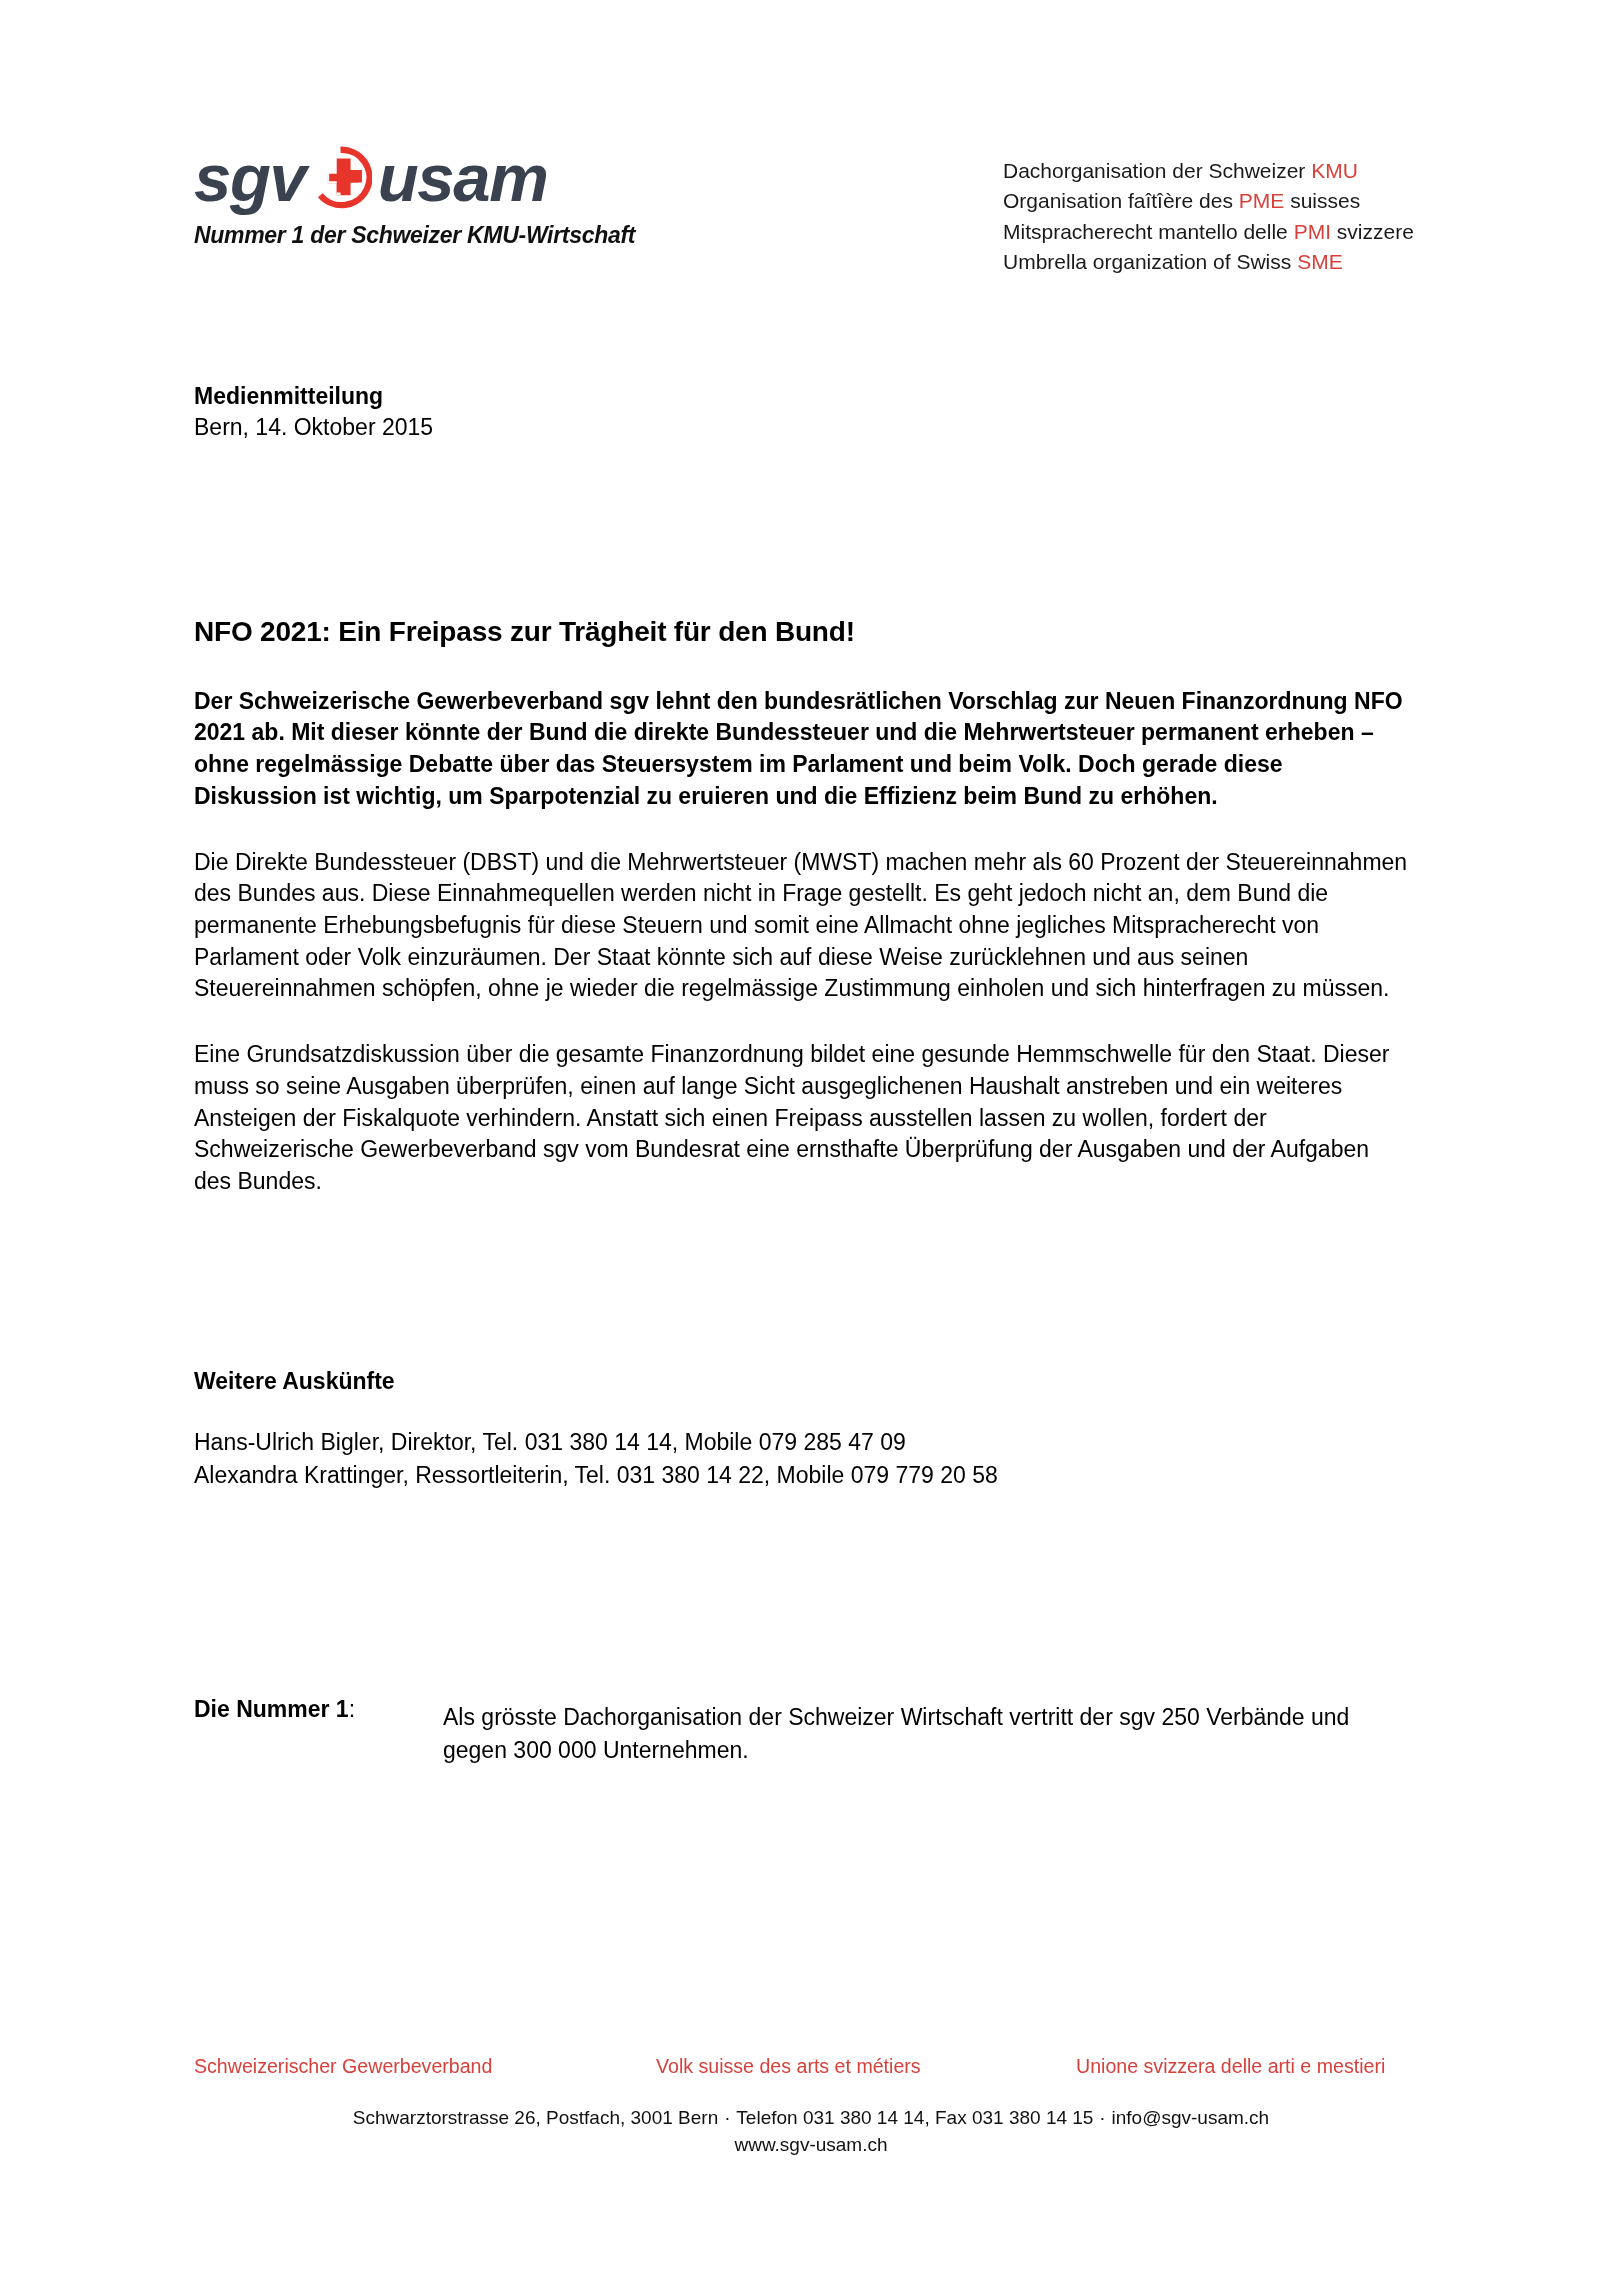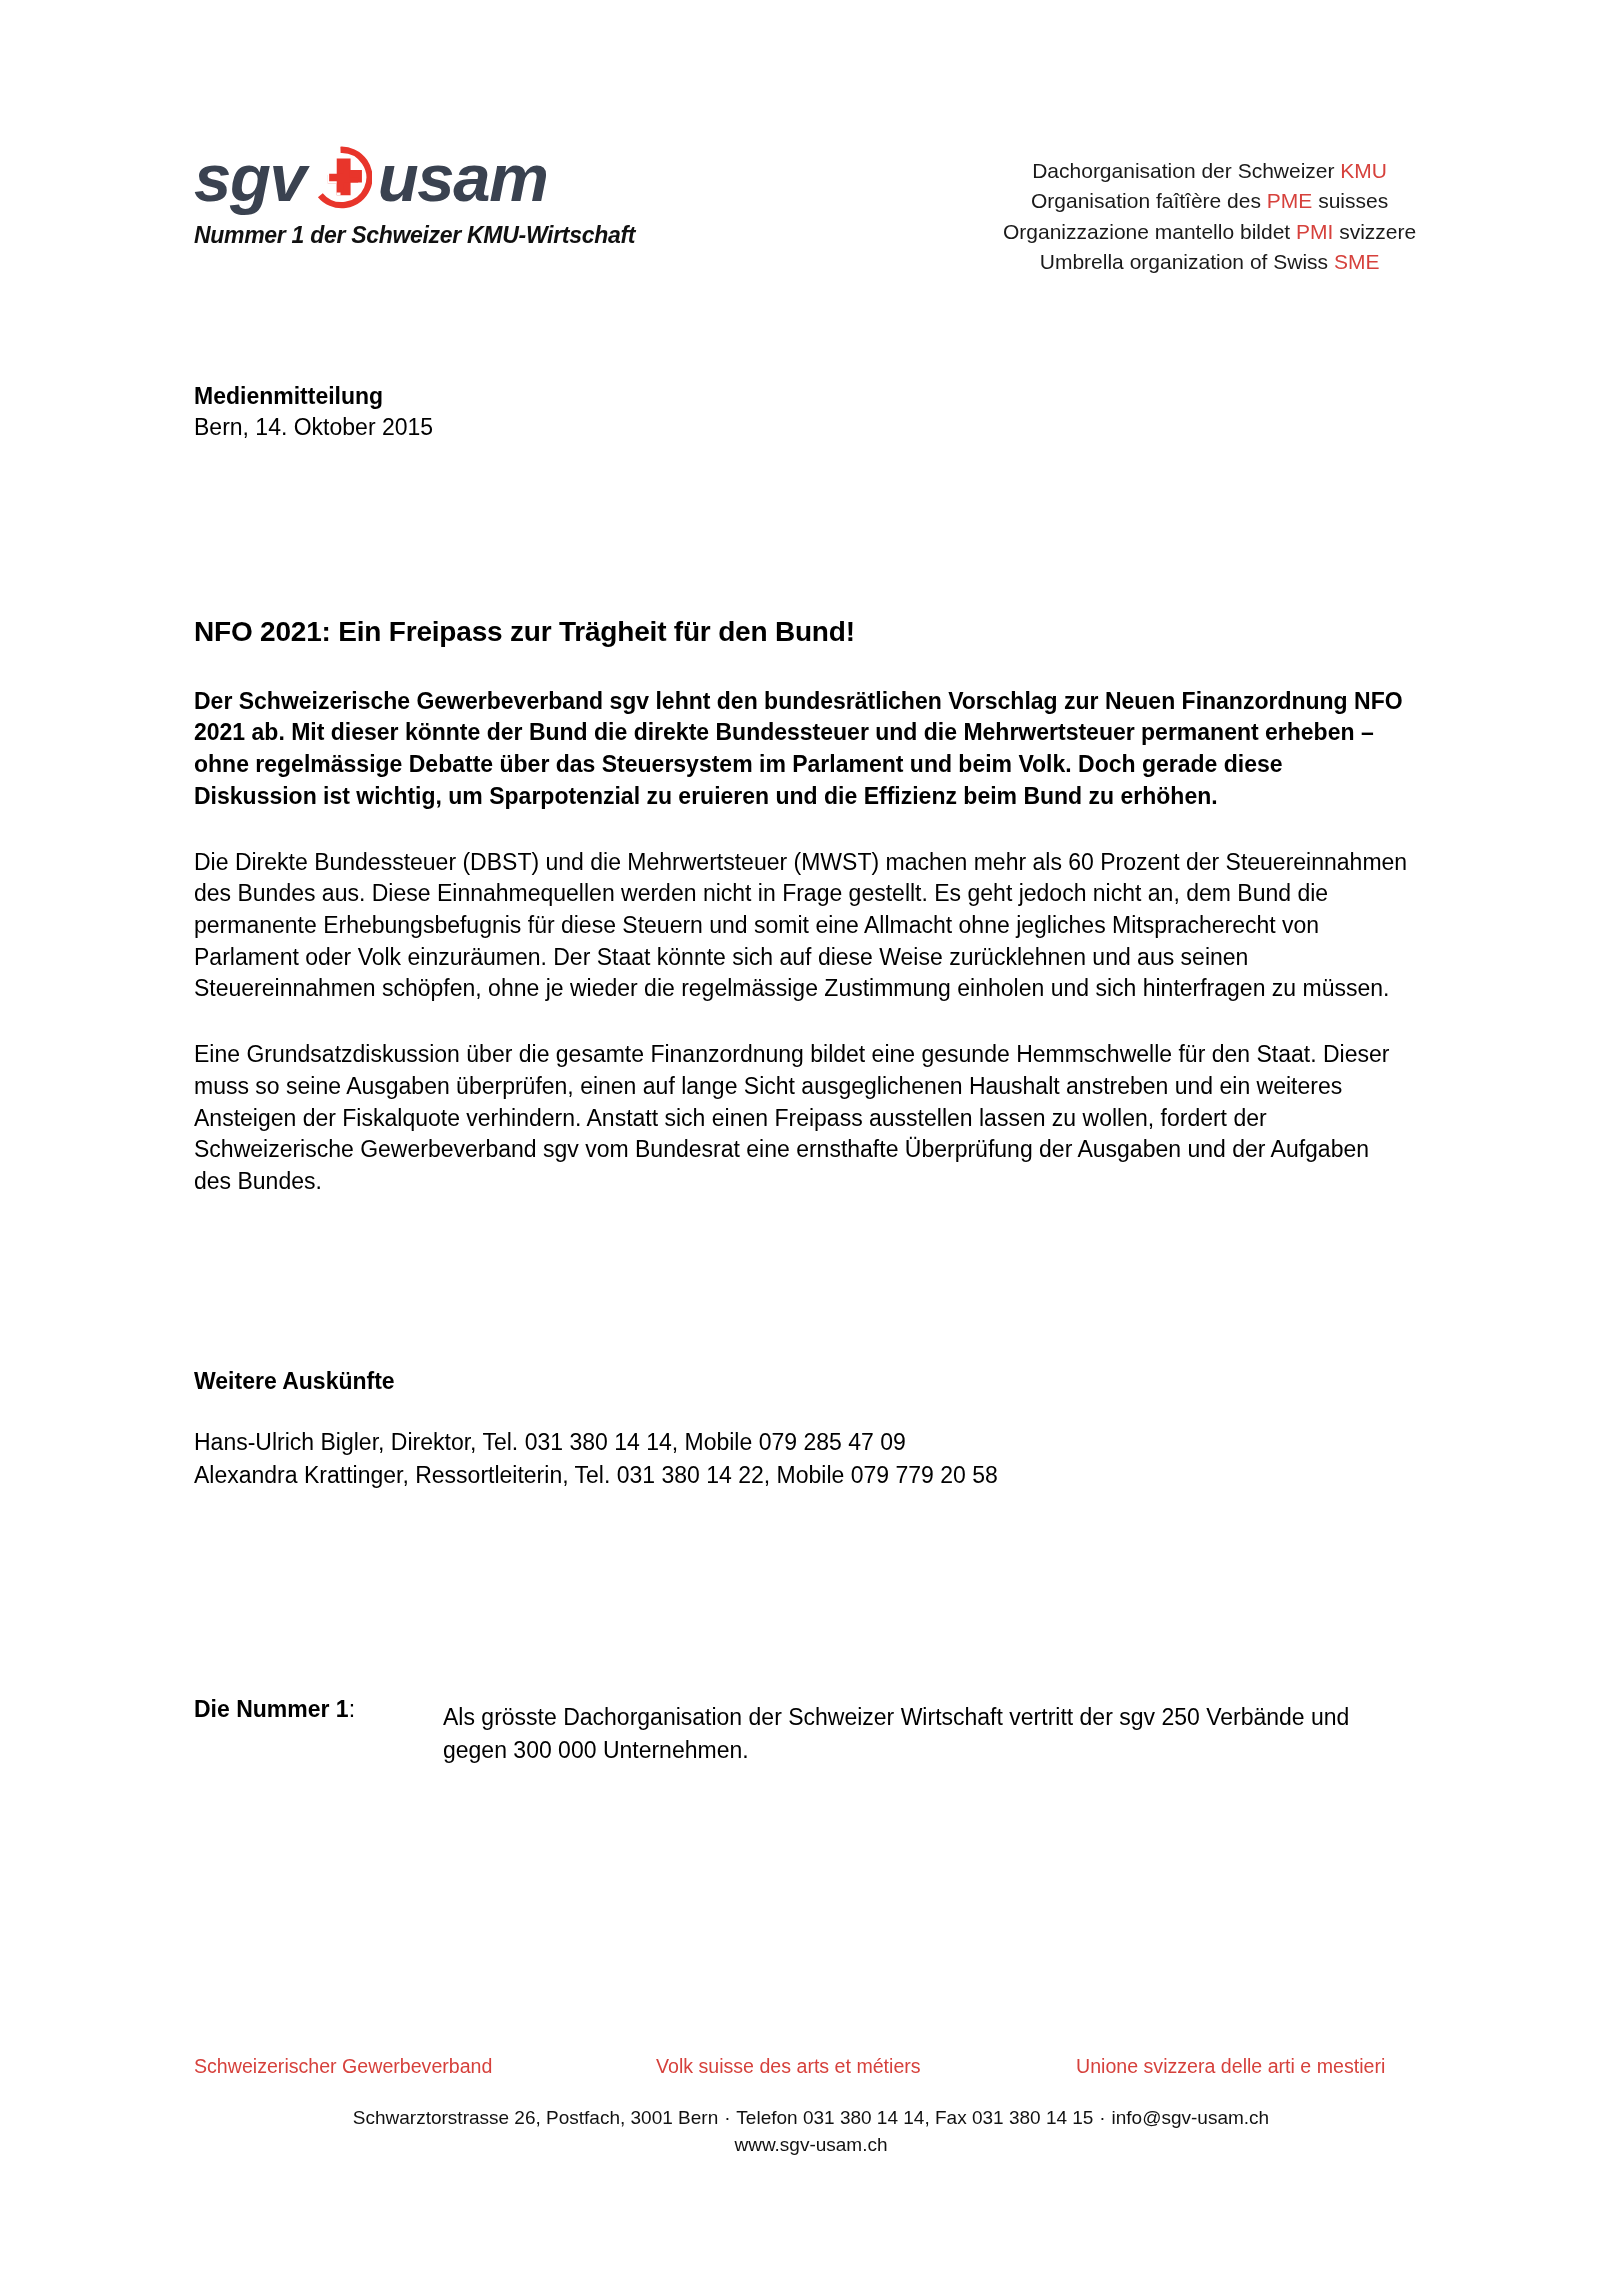--- a/index.html
+++ b/index.html
@@ -66,21 +66,20 @@
   }
 
   .org-lines {
     position: absolute;
     left: 809px;
     top: 15px;
     font-size: 21px;
     line-height: 1.45;
     color: #1a1a1a;
     white-space: nowrap;
-    text-align: center;
   }
   .org-lines .acr { color: #d6413c; }
 
   
   .meta {
     position: absolute;
     left: 194px;
     top: 381px;
     font-size: 23px;
     line-height: 1.33;
@@ -202,21 +201,21 @@
           </svg>
         </span>
         <span class="logo-text-right">usam</span>
       </div>
       <div class="logo-tagline">Nummer 1 der Schweizer KMU-Wirtschaft</div>
     </div>
 
     <div class="org-lines">
       <div><span>Dachorganisation der Schweizer </span><span class="acr">KMU</span><span></span></div>
       <div><span>Organisation faîtîère des </span><span class="acr">PME</span><span> suisses</span></div>
-      <div><span>Organizzazione mantello bildet </span><span class="acr">PMI</span><span> svizzere</span></div>
+      <div><span>Mitspracherecht mantello delle </span><span class="acr">PMI</span><span> svizzere</span></div>
       <div><span>Umbrella organization of Swiss </span><span class="acr">SME</span><span></span></div>
     </div>
   </div>
 
   <div class="meta">
     <div class="kicker">Medienmitteilung</div>
     <div class="place-date">Bern, 14. Oktober 2015</div>
   </div>
 
   <div class="content">

